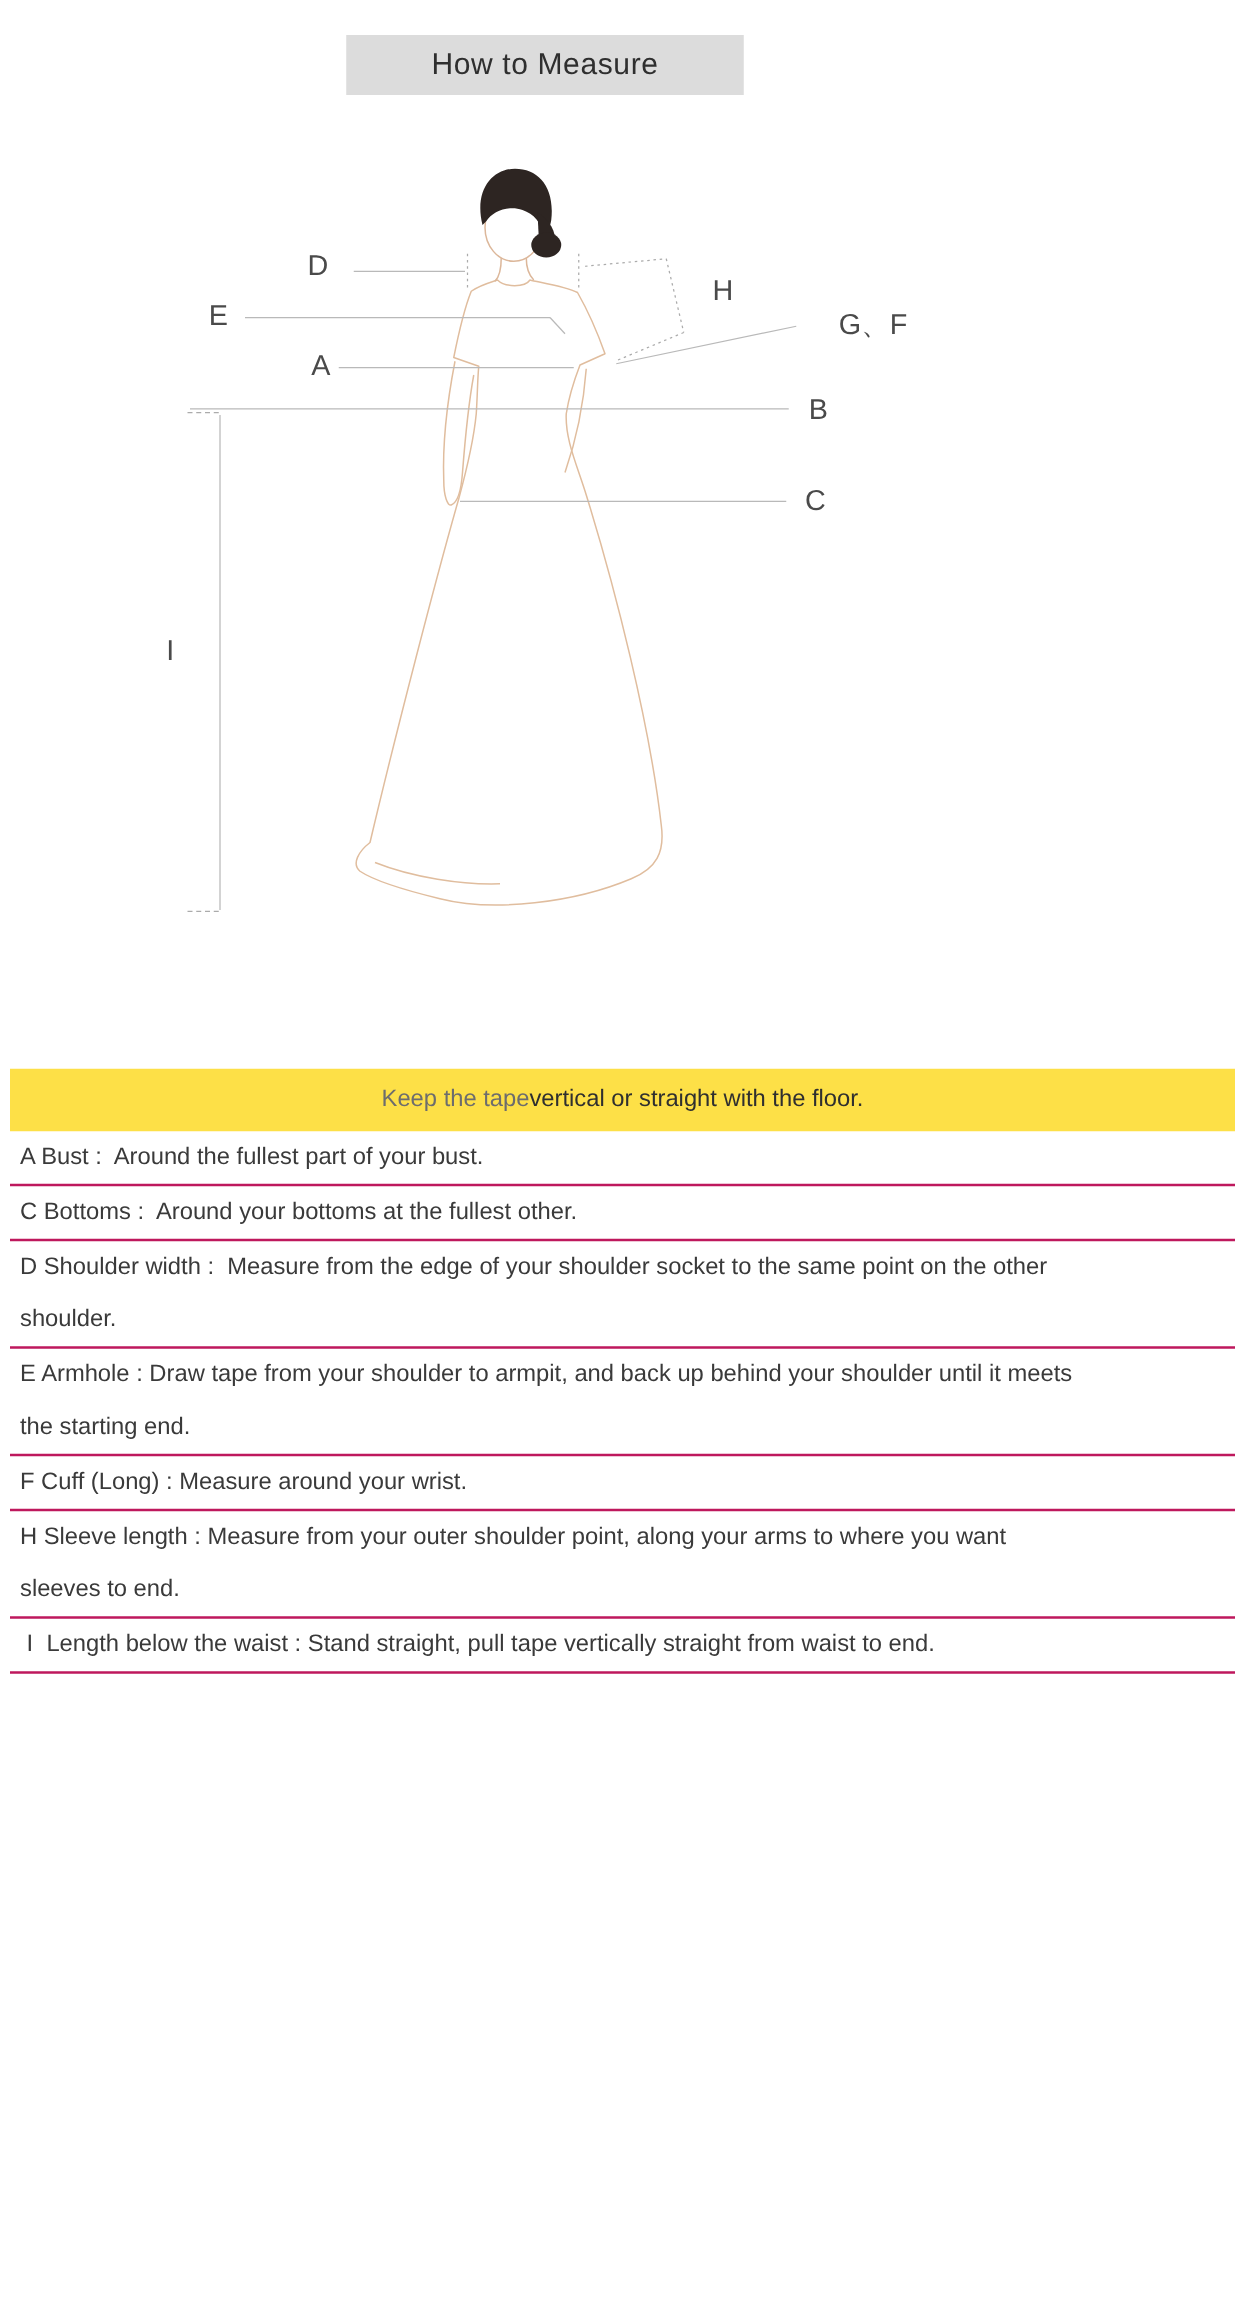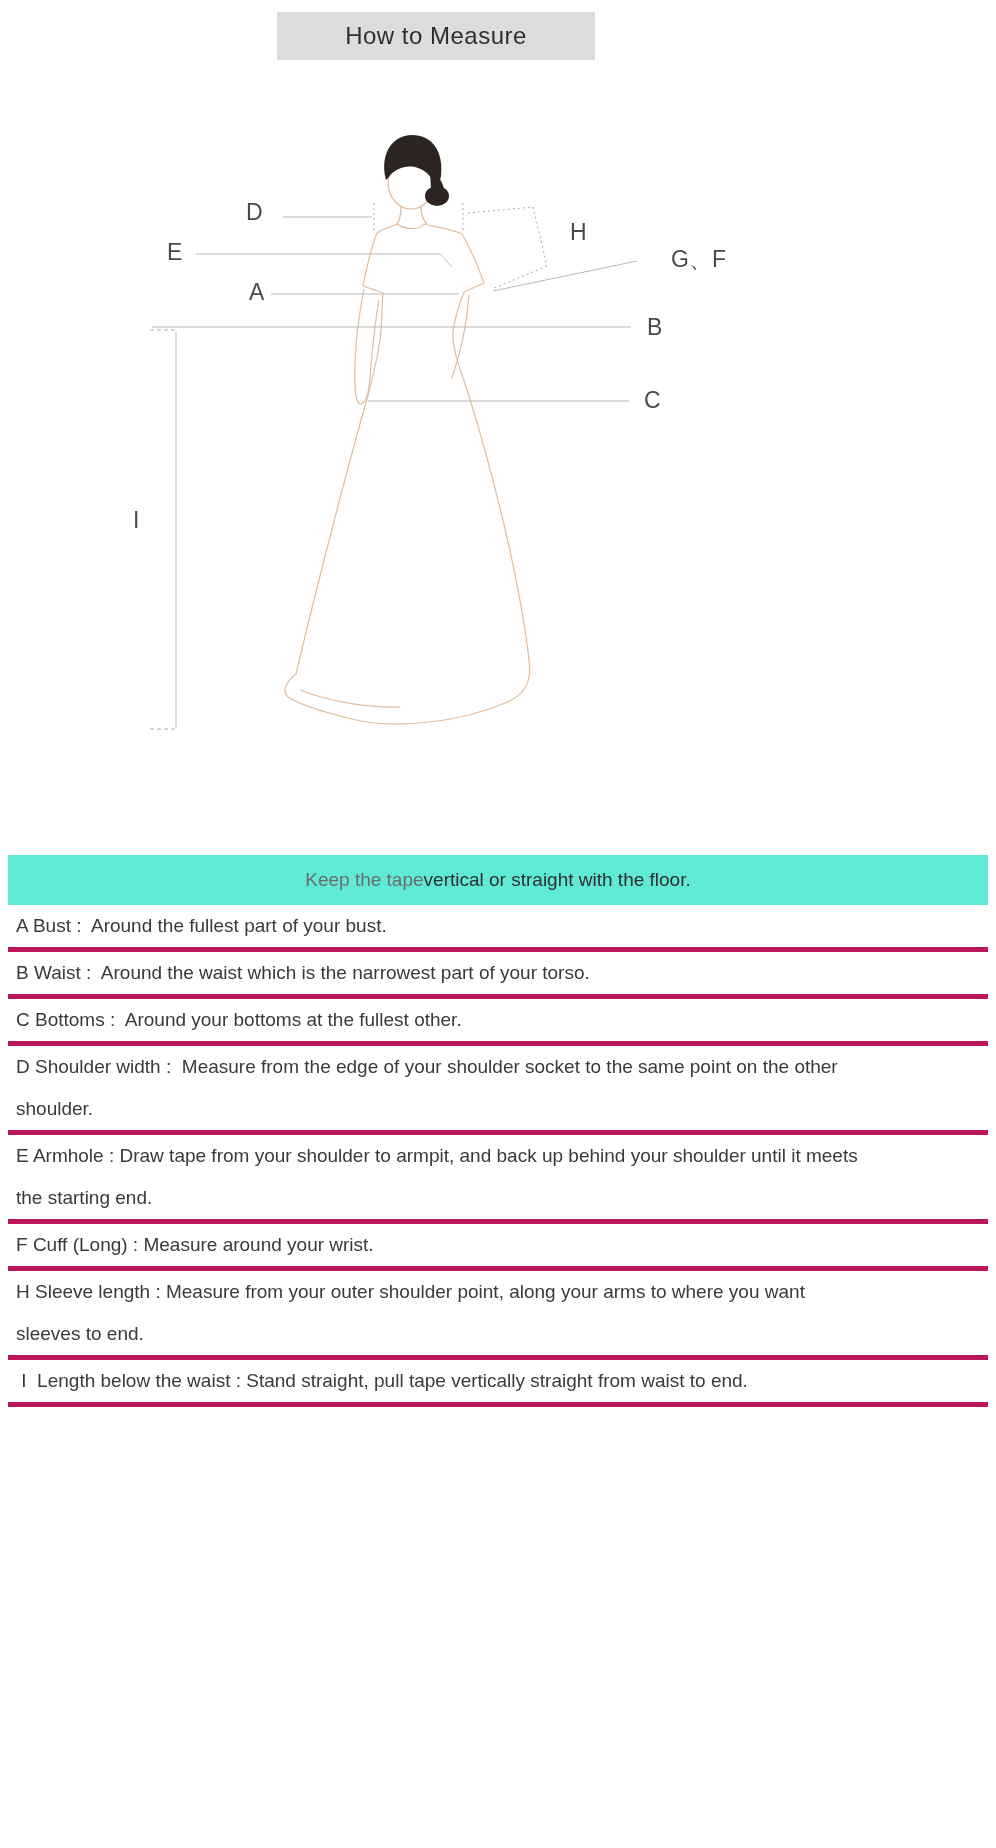--- a/index.html
+++ b/index.html
@@ -3,44 +3,44 @@
 <meta charset="utf-8">
 <style>
   * { margin:0; padding:0; box-sizing:border-box; }
   html,body { background:#ffffff; }
   body {
     width:996px; height:1848px; position:relative;
     font-family:"Liberation Sans","DejaVu Sans",sans-serif;
     color:#3d3d3d;
   }
   .title-box {
-    position:absolute; left:277px; top:12px; width:318px; height:48px;
+    position:absolute; left:277px; top:28px; width:318px; height:48px;
     background:#dcdcdc; display:flex; align-items:center; justify-content:center;
     font-size:24px; color:#2f2f2f; letter-spacing:.5px;
   }
   .fig-svg { position:absolute; left:0; top:0; }
   .m-label { position:absolute; font-size:23px; color:#4a4a4a; }
   .lbl-d { left:246px; top:199px; }
   .lbl-e { left:167px; top:239px; }
   .lbl-a { left:249px; top:279px; }
   .lbl-h { left:570px; top:219px; }
   .lbl-gf{ left:645px; top:244px;margin-left:26px; }
   .lbl-b { left:647px; top:314px; }
   .lbl-c { left:644px; top:387px; }
   .lbl-i { left:133px; top:507px; }
   .m-table { position:absolute; left:8px; top:855px; width:980px; }
   .t-head {
-    height:50px; background:#5eead4;
+    height:50px; background:#fde047;
     display:flex; align-items:center; justify-content:center;
     font-size:19px;
   }
   .t-head .muted  { color:#6d6d6d; }
   .t-head .strong { color:#2f2f2f; }
   .t-row {
-    border-bottom:5px solid #be185d;
+    border-bottom:2px solid #be185d;
     font-size:19px; line-height:42px; color:#3a3a3a;
     padding-left:8px;
   }
   .t-row span { display:block; max-width:845px; white-space:pre-wrap; }
 </style>
 </head>
 <body>
 
 <div class="stage">
 
@@ -119,23 +119,20 @@
 
   <div class="m-table">
     <div class="t-head">
       <span class="muted">Keep the tape </span>
       <span class="strong">vertical or straight with the floor.</span>
     </div>
     <div class="t-row">
         <span>A Bust :  Around the fullest part of your bust.</span>
       </div>
     <div class="t-row">
-        <span>B Waist :  Around the waist which is the narrowest part of your torso.</span>
-      </div>
-    <div class="t-row">
         <span>C Bottoms :  Around your bottoms at the fullest other.</span>
       </div>
     <div class="t-row">
         <span>D Shoulder width :  Measure from the edge of your shoulder socket to the same point on the other shoulder.</span>
       </div>
     <div class="t-row">
         <span>E Armhole : Draw tape from your shoulder to armpit, and back up behind your shoulder until it meets the starting end.</span>
       </div>
     <div class="t-row">
         <span>F Cuff (Long) : Measure around your wrist.</span>

